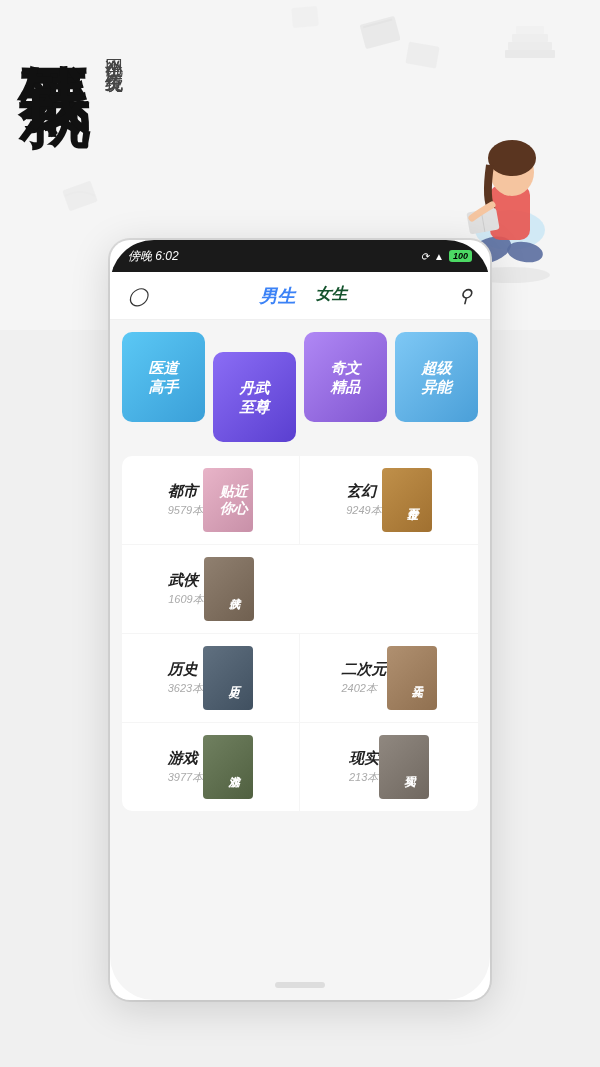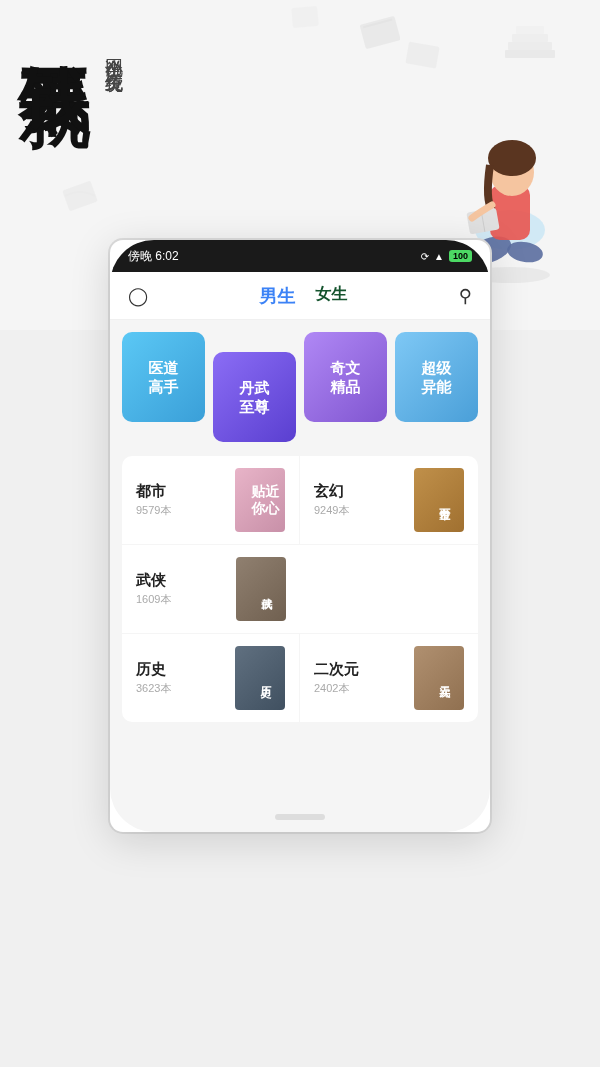--- a/index.html
+++ b/index.html
@@ -57,25 +57,26 @@
       width: 160px;
       height: 220px;
     }
 
     
     .phone-frame {
       position: absolute;
       left: 110px;
       top: 240px;
       width: 380px;
-      height: 592px;
+      height: 760px;
       background: white;
-      border-radius: 13px;
+      border-radius: 20px;
       box-shadow: 0 8px 40px rgba(0,0,0,0.15), 0 0 0 2px #ddd;
       overflow: hidden;
+      font-style: italic;
     }
 
     
     .phone-screen {
       position: absolute;
       top: 0; left: 0; right: 0; bottom: 0;
       background: #fff;
       overflow: hidden;
       border-radius: 44px;
     }
@@ -199,21 +200,21 @@
       grid-template-columns: 1fr 1fr;
       border-bottom: 1px solid #f5f5f5;
     }
     .category-row:last-child {
       border-bottom: none;
     }
 
     .category-item {
       display: flex;
       align-items: center;
-      justify-content: space-between;
+      justify-content: center;
       padding: 12px 14px;
       border-right: 1px solid #f5f5f5;
     }
     .category-item:last-child {
       border-right: none;
     }
 
     .category-info {
       display: flex;
       flex-direction: column;
@@ -422,19 +423,39 @@
             <div class="category-info">
               <span class="category-name">二次元</span>
               <span class="category-count">2402本</span>
             </div>
             <div class="category-thumb" style="background: linear-gradient(135deg, #b09070, #907050);">
               <div class="thumb-placeholder" style="font-size:11px; color:white; font-weight:bold; text-align:center; writing-mode:vertical-rl;">二次元</div>
             </div>
           </div>
         </div>
 
+        <div class="category-row">
+          <div class="category-item">
+            <div class="category-info">
+              <span class="category-name">游戏</span>
+              <span class="category-count">3977本</span>
+            </div>
+            <div class="category-thumb" style="background: linear-gradient(135deg, #708060, #506040);">
+              <div class="thumb-placeholder" style="font-size:11px; color:white; font-weight:bold; text-align:center; writing-mode:vertical-rl;">游戏</div>
+            </div>
+          </div>
+          <div class="category-item">
+            <div class="category-info">
+              <span class="category-name">现实</span>
+              <span class="category-count">213本</span>
+            </div>
+            <div class="category-thumb" style="background: linear-gradient(135deg, #908880, #706860);">
+              <div class="thumb-placeholder" style="font-size:11px; color:white; font-weight:bold; text-align:center; writing-mode:vertical-rl;">现实</div>
+            </div>
+          </div>
+        </div>
 
       </div>
     </div>
 
     <div class="phone-home-btn"></div>
   </div>
 </div>
 
 </body></html>

